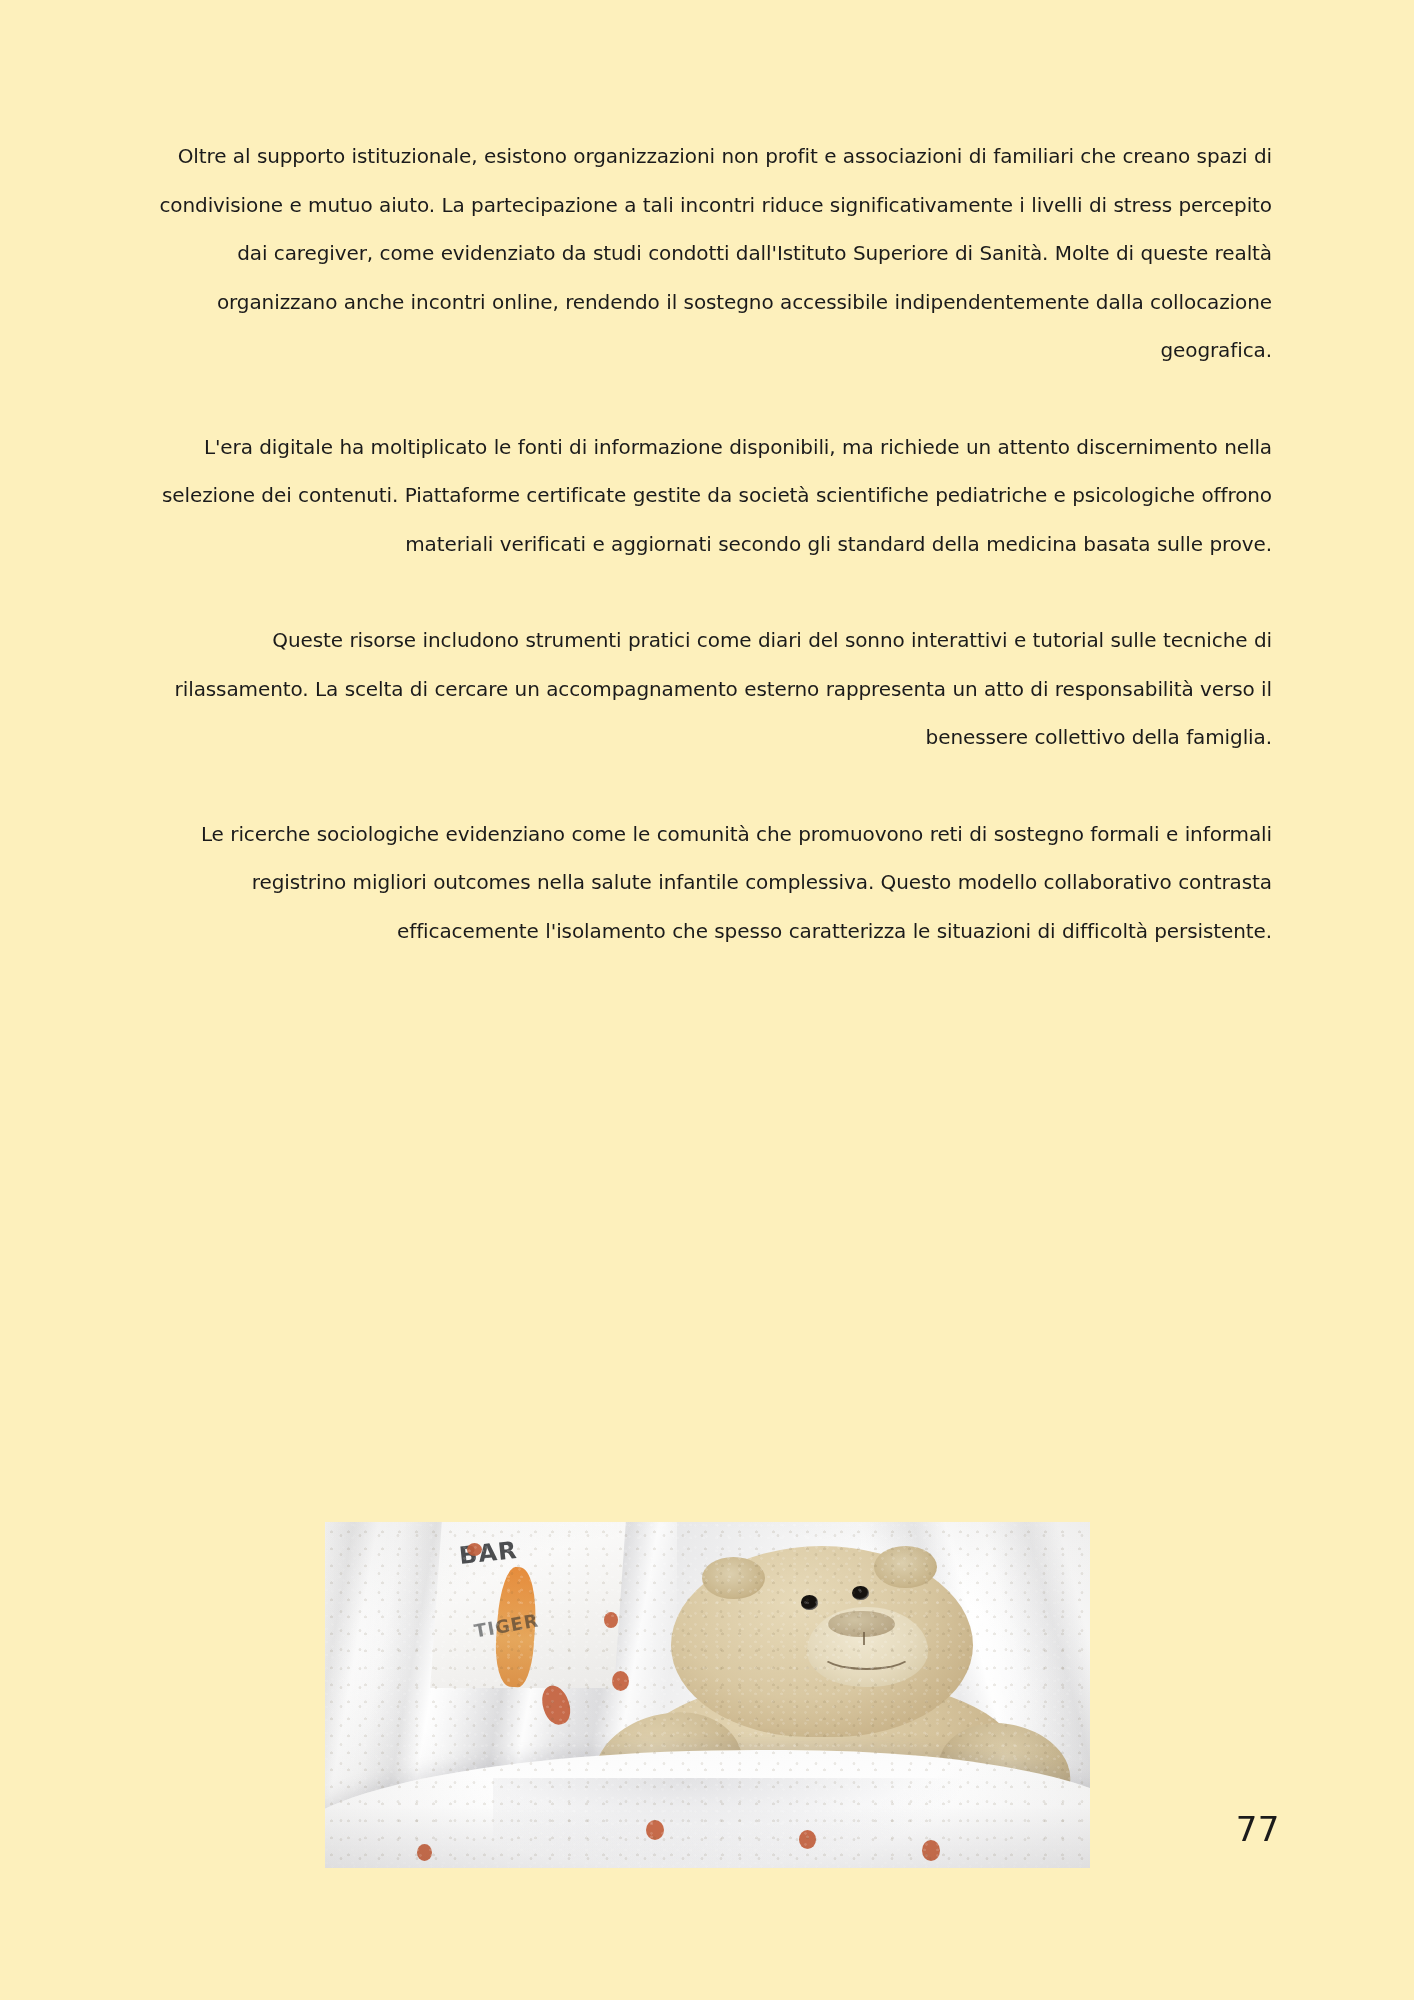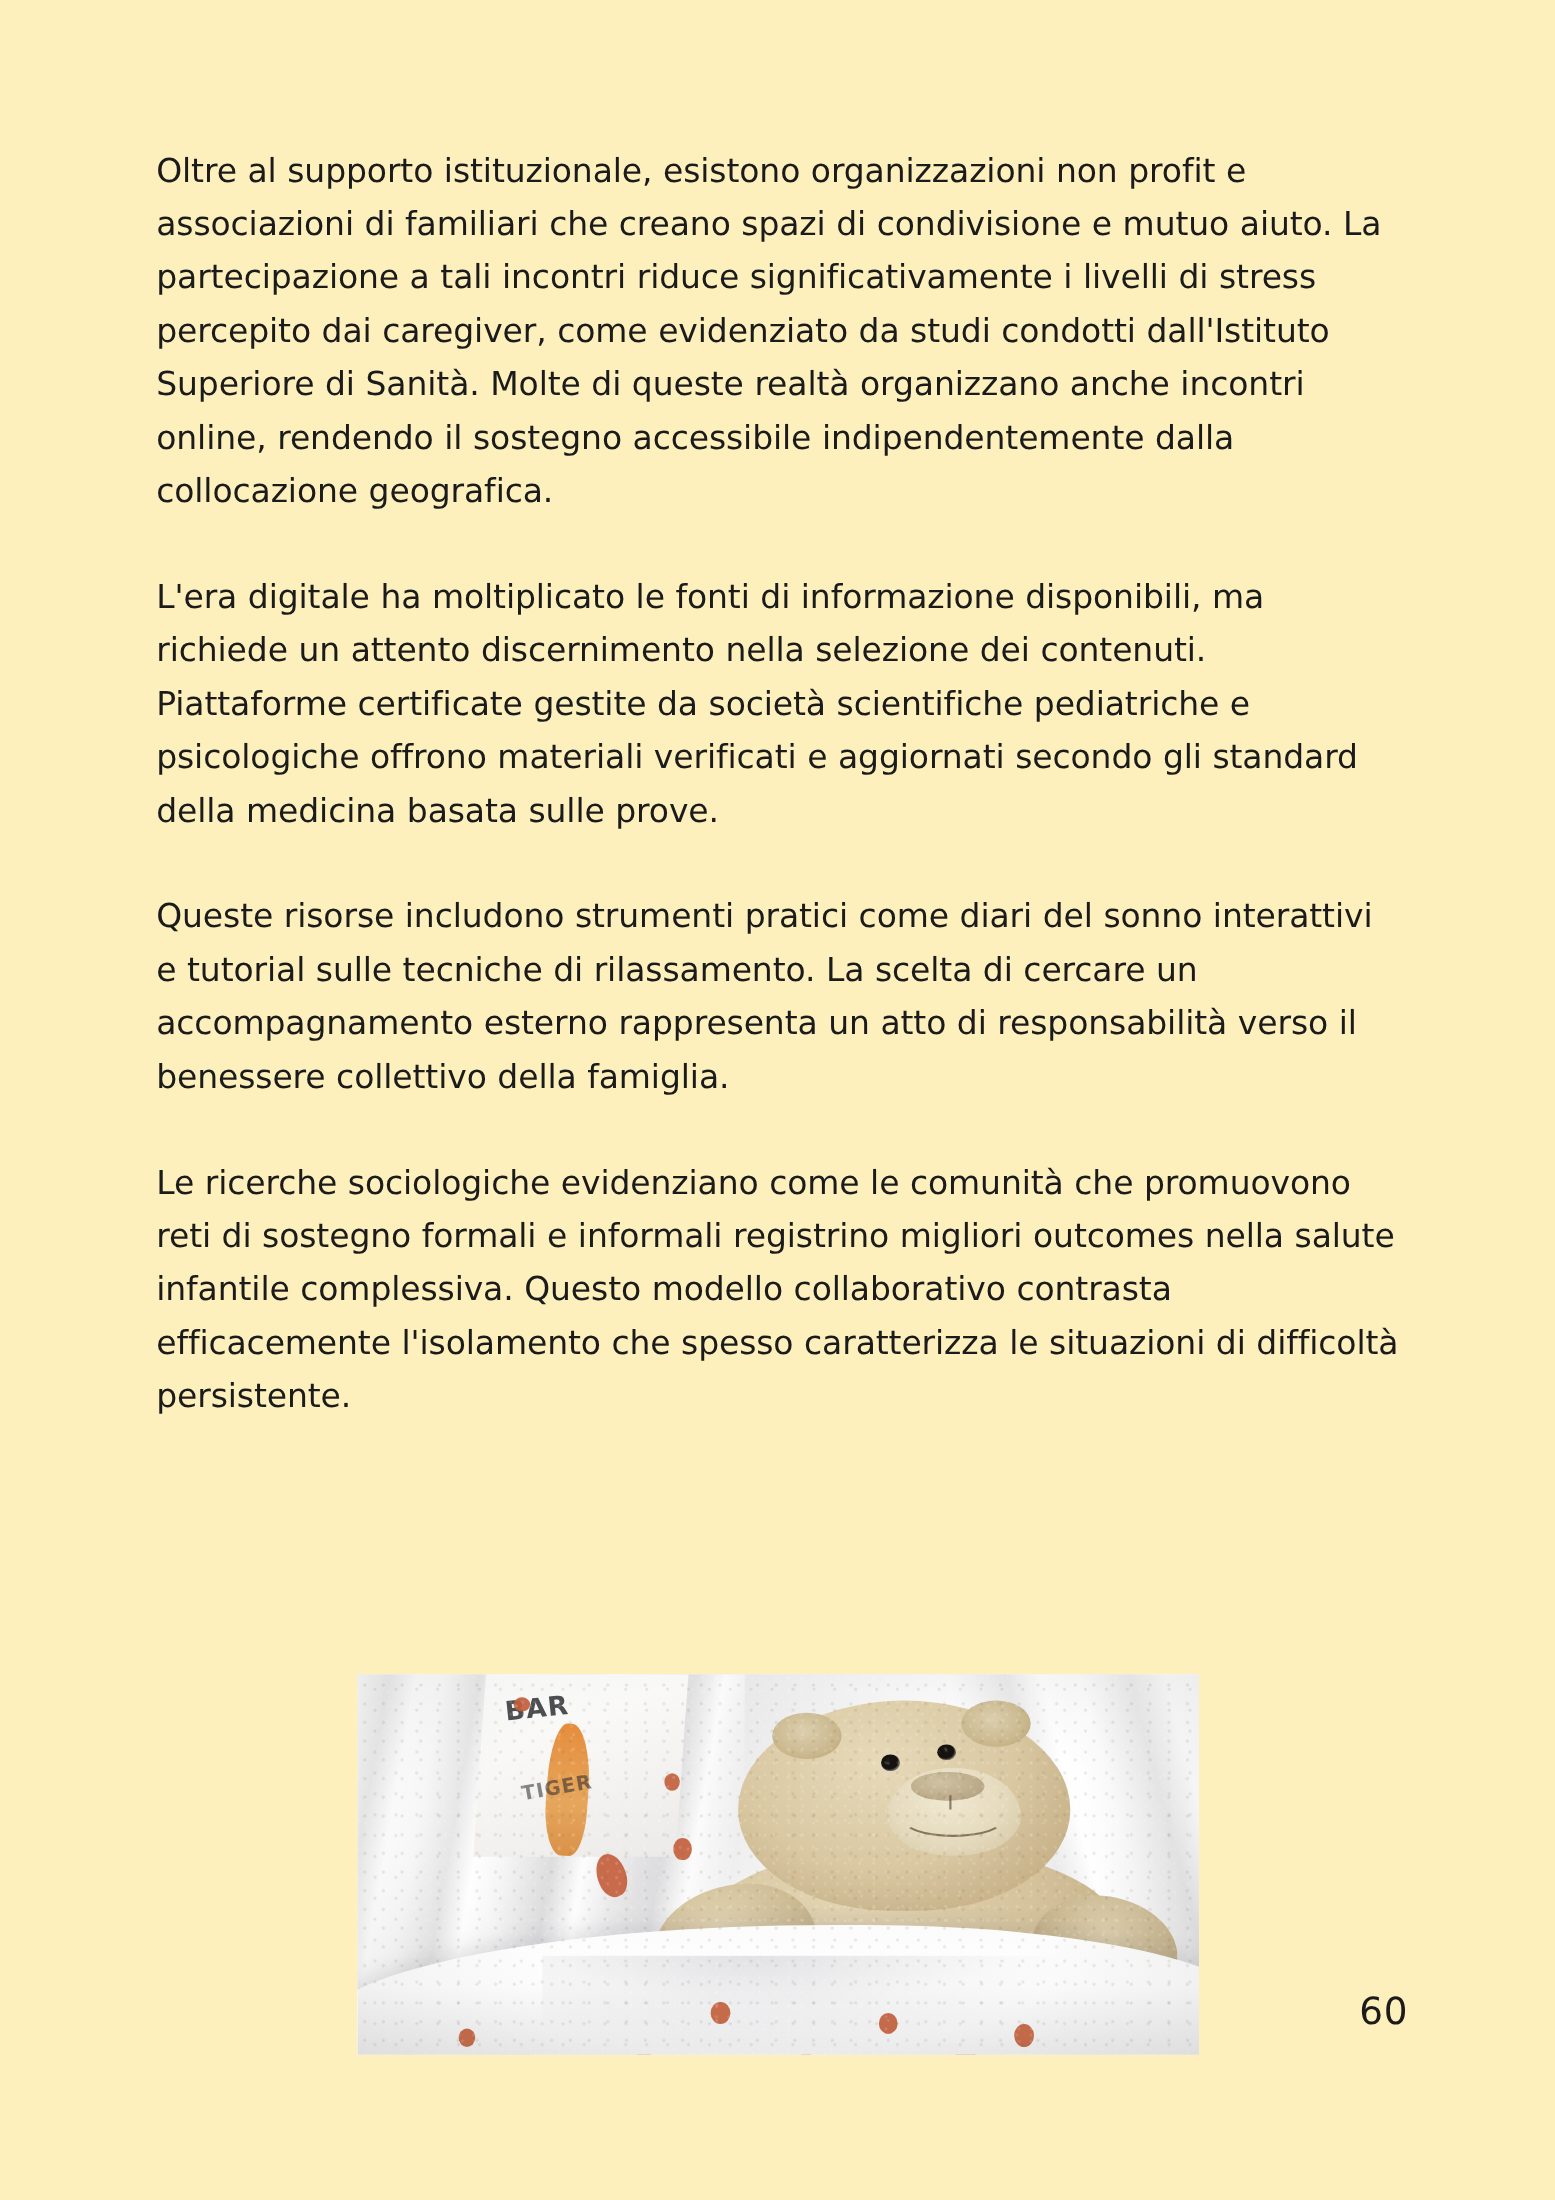--- a/index.html
+++ b/index.html
@@ -25,27 +25,27 @@
   }
 
   .content {
     position: absolute;
     left: 142px;
     top: 132px;
     width: 1130px;
   }
 
   .para {
-    font-size: 30px;
+    font-size: 20px;
     line-height: 48.5px;
     color: #1b1b1b;
     margin: 0 0 48px 0;
     letter-spacing: -0.1px;
     word-spacing: 0.2px;
-    text-align: left;
+    text-align: right;
   }
   .para:last-of-type { margin-bottom: 16px; }
 
   
   .figure-wrap {
     position: absolute;
     left: 325px;
     top: 1522px;
     width: 765px;
     height: 346px;
@@ -349,15 +349,15 @@
       <div class="dot" style="left:42%;top:86%;width:18px;height:20px;"></div>
       <div class="dot" style="left:62%;top:89%;width:17px;height:19px;"></div>
       <div class="dot" style="left:78%;top:92%;width:18px;height:21px;"></div>
       <div class="dot" style="left:12%;top:93%;width:15px;height:17px;"></div>
 
       <div class="fur"></div>
       <div class="photo-vignette"></div>
     </div>
   </div>
 
-  <div class="page-number">60</div>
+  <div class="page-number">77</div>
 
 </div>
 
 </body></html>

